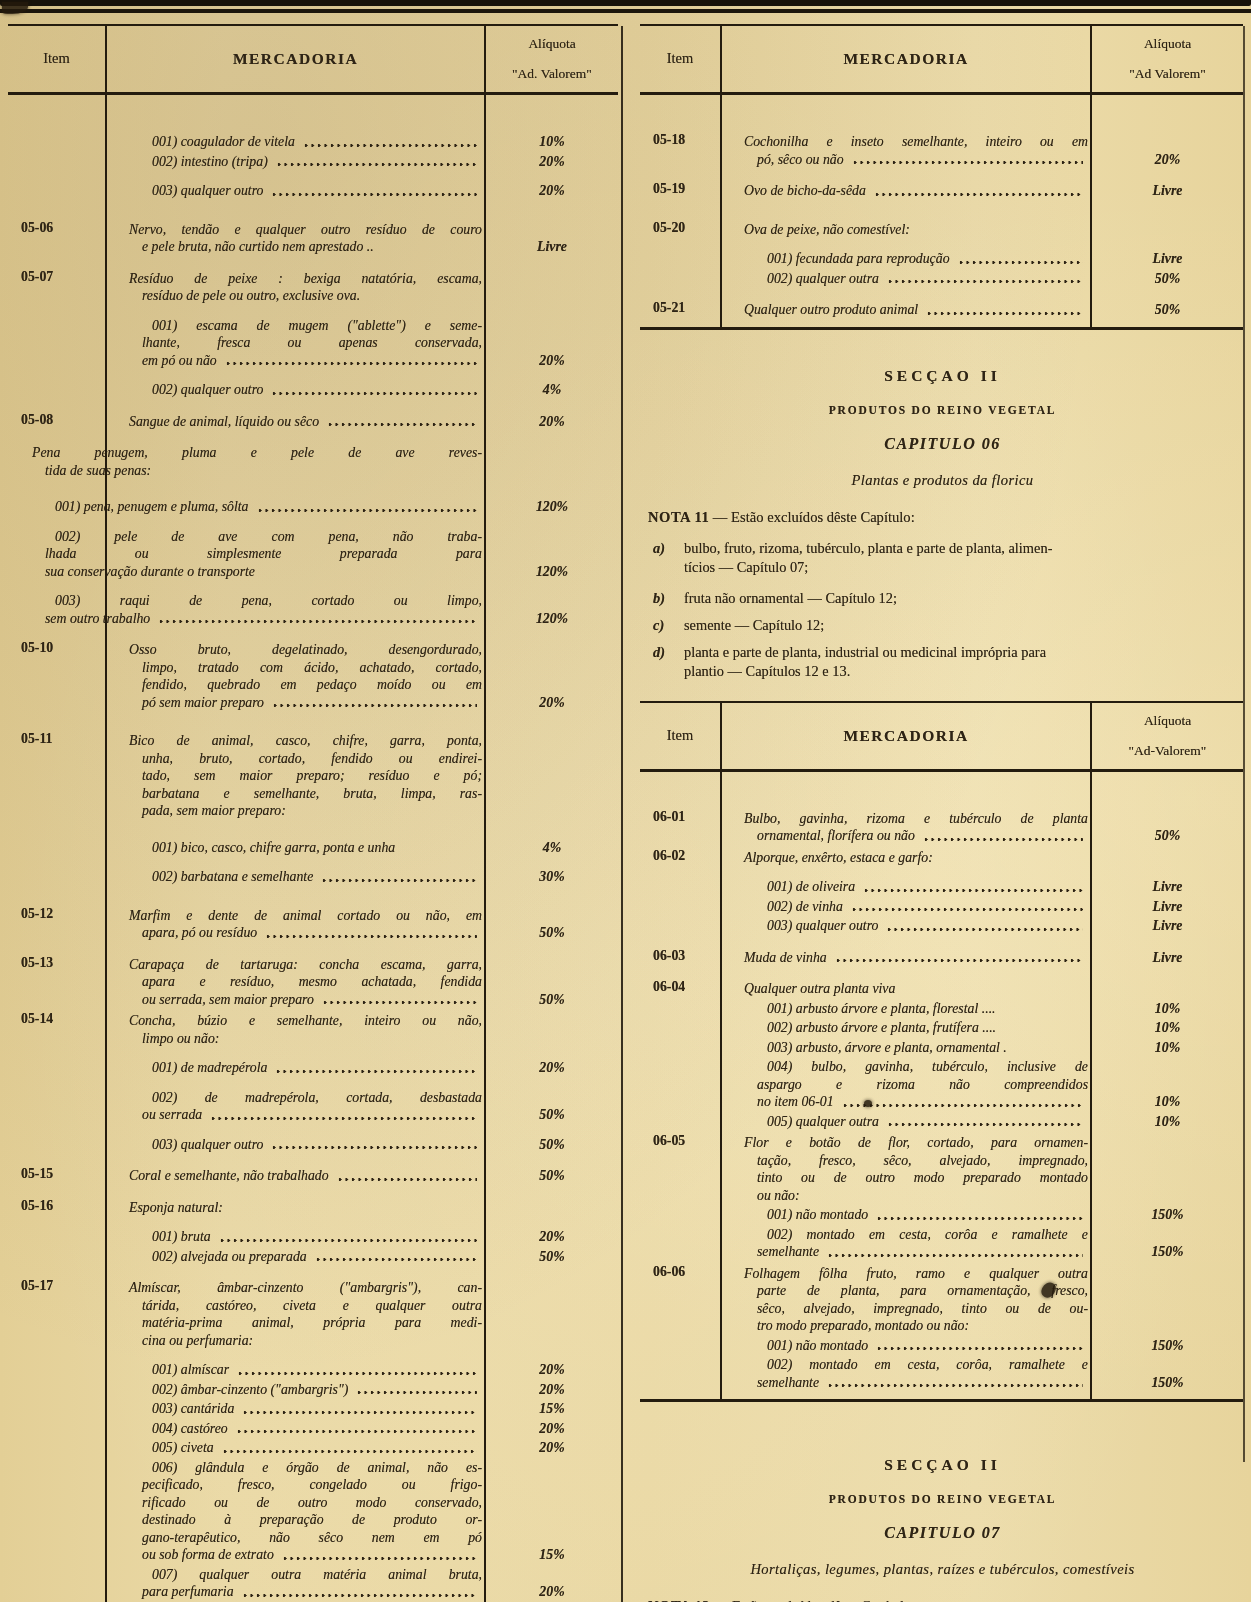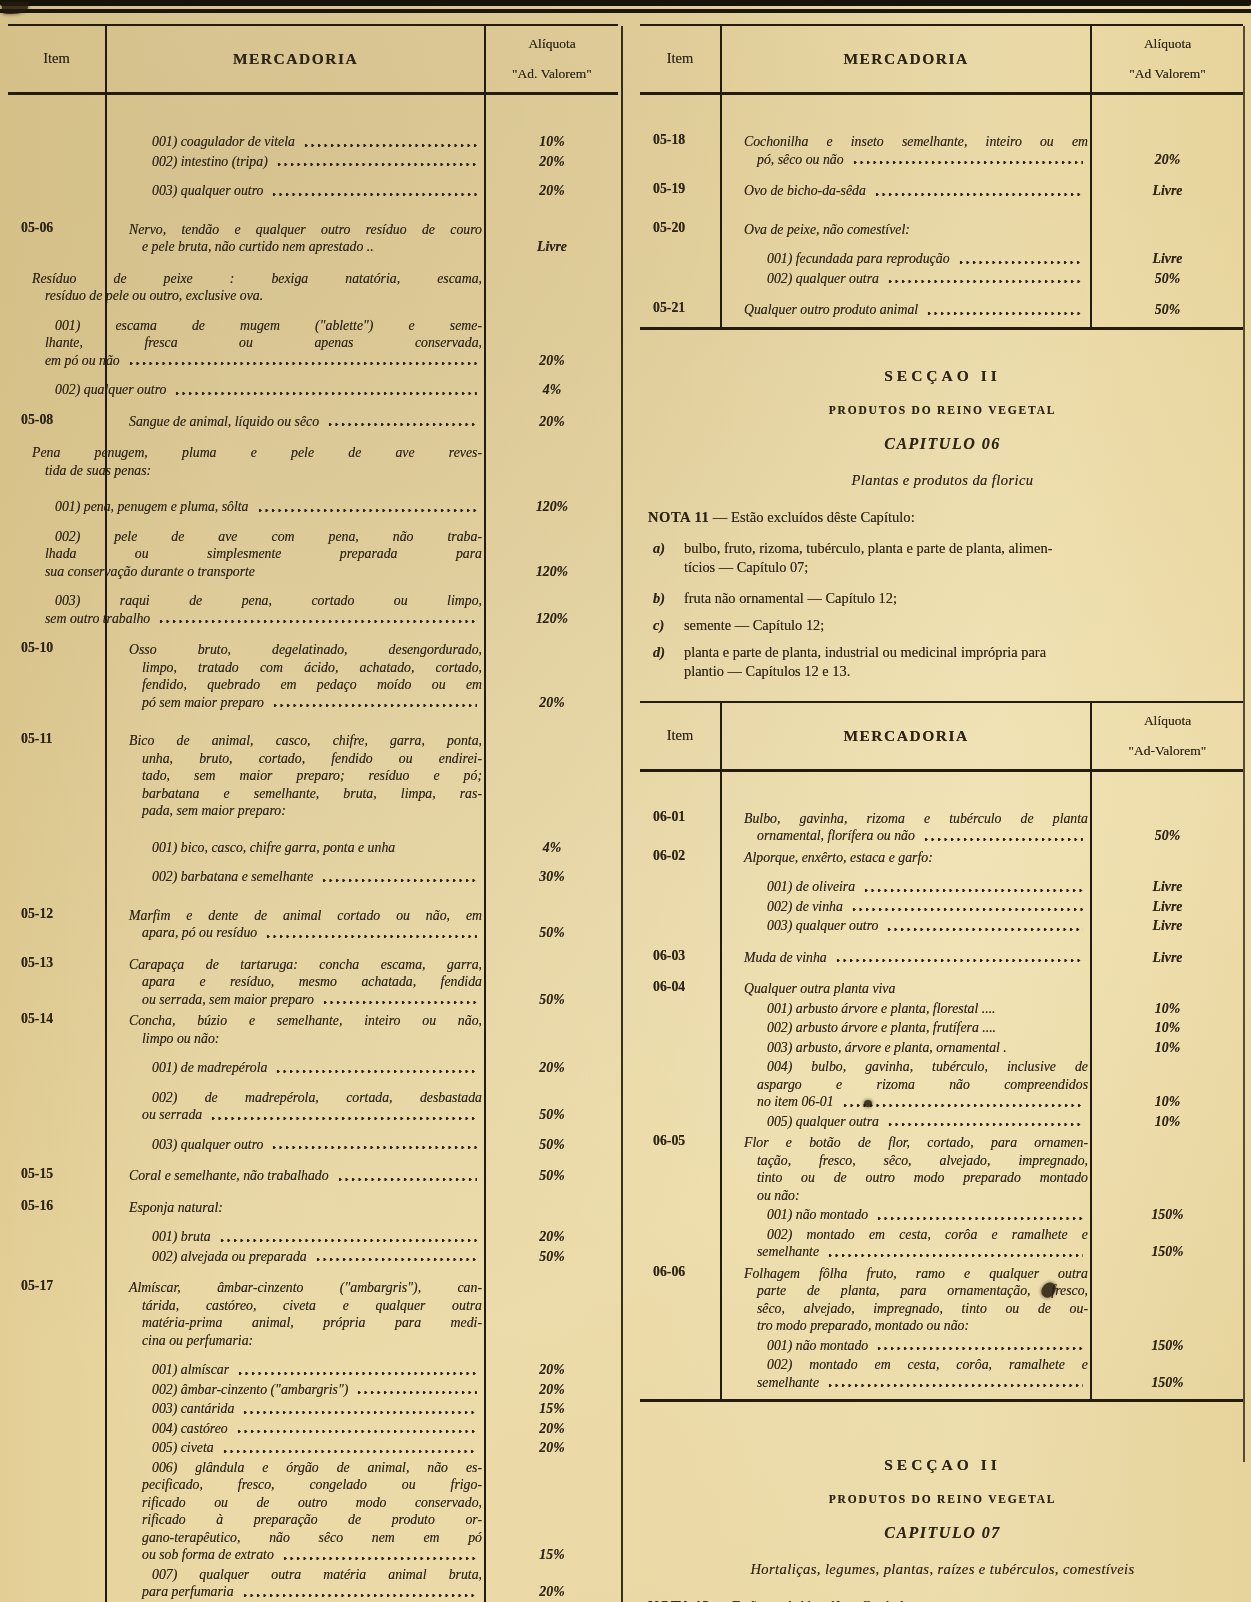--- a/index.html
+++ b/index.html
@@ -136,20 +136,21 @@
               <div class="part g-none">
                 <div class="desc">
                   <div class="ln m-first j">Nervo, tendão e qualquer outro resíduo de couro</div>
                   <div class="ln m-cont">e pele bruta, não curtido nem aprestado ..</div>
                 </div>
                 <div class="rate">Livre</div>
               </div>
             </div>
           </div>
           <div class="entry g-normal">
+            <div class="code">05-07</div>
             <div class="parts">
               <div class="part g-none">
                 <div class="desc">
                   <div class="ln m-first j">Resíduo de peixe : bexiga natatória, escama,</div>
                   <div class="ln m-cont">resíduo de pele ou outro, exclusive ova.</div>
                 </div>
                 <div class="rate"></div>
               </div>
               <div class="part g-normal">
                 <div class="desc">
@@ -441,21 +442,21 @@
                     <span class="leader"></span>
                   </div>
                 </div>
                 <div class="rate">20%</div>
               </div>
               <div class="part g-none">
                 <div class="desc">
                   <div class="ln s-first j">006) glândula e órgão de animal, não es-</div>
                   <div class="ln s-cont j">pecificado, fresco, congelado ou frigo-</div>
                   <div class="ln s-cont j">rificado ou de outro modo conservado,</div>
-                  <div class="ln s-cont j">rificado à preparação de produto or-</div>
+                  <div class="ln s-cont j">destinado à preparação de produto or-</div>
                   <div class="ln s-cont j">gano-terapêutico, não sêco nem em pó</div>
                   <div class="ln lastline s-cont">
                     <span class="txt">ou sob forma de extrato</span>
                     <span class="leader"></span>
                   </div>
                 </div>
                 <div class="rate">15%</div>
               </div>
               <div class="part g-none">
                 <div class="desc">

